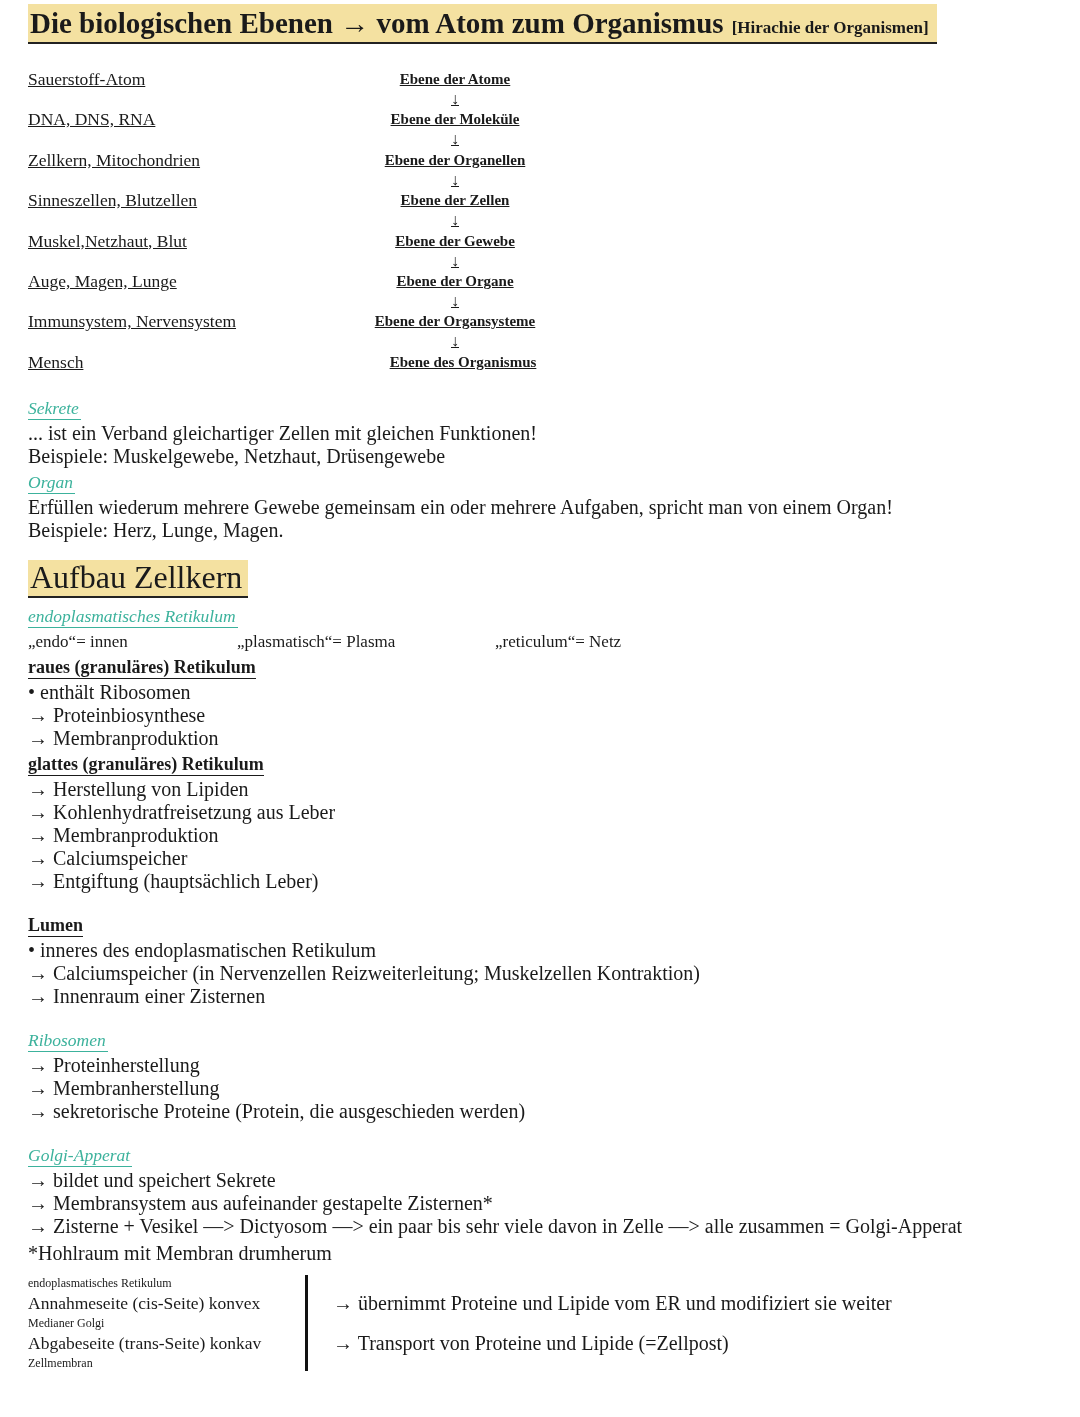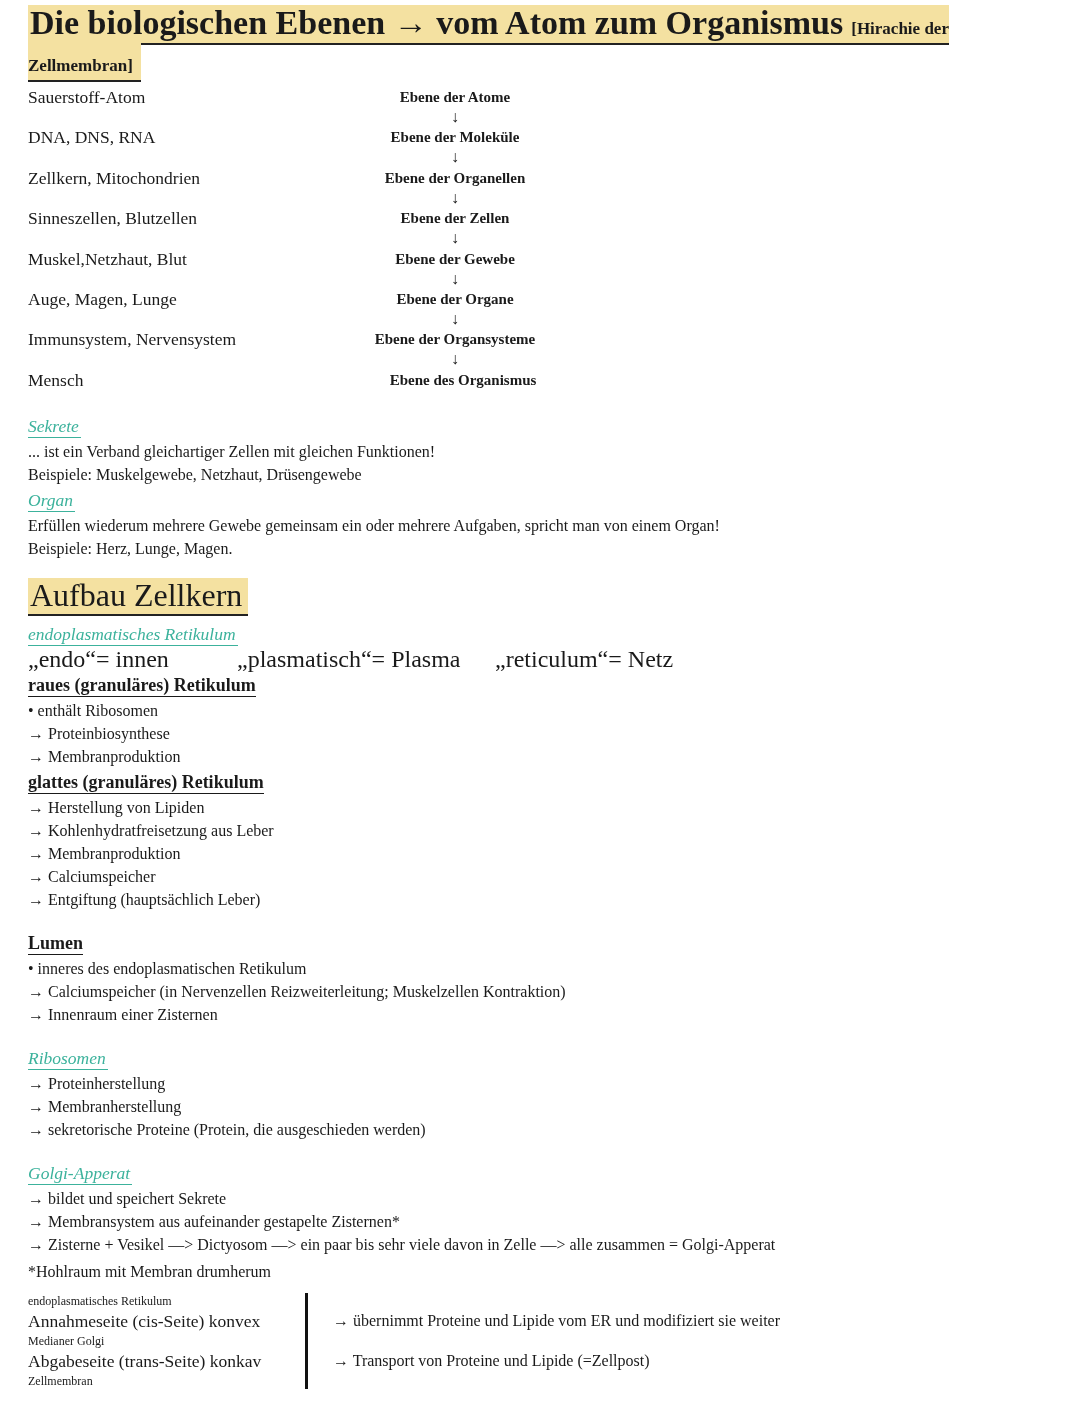--- a/index.html
+++ b/index.html
@@ -15,34 +15,34 @@
   }
   .page{padding:4px 30px 0 28px;}
 
   
   .title-wrap{margin:0;}
   .title-hl{
     background:var(--highlight);
     border-bottom:2px solid #222;
     padding:0 8px 2px 2px;
   }
-  .title-main{font-size:34px;}
+  .title-main{font-size:29px;}
   .title-bracket{font-size:17px;}
 
   
-  .hierarchy{margin-top:8px;}
+  .hierarchy{margin-top:28px;text-decoration:underline;}
   .h-row{display:grid;grid-template-columns:257px 340px;height:40.4px;}
   .h-row.last{height:24px;gap:8px;}
   .h-example{font-size:17.5px;line-height:21px;}
   .h-level-cell{text-align:center;}
   .h-level{font-weight:bold;font-size:15px;line-height:21px;}
   .h-arrow{font-size:16px;line-height:18px;}
 
   
-  .line{margin:0;font-size:16px;line-height:23px;}
+  .line{margin:0;font-size:20px;line-height:23px;}
   .teal-heading{
     color:var(--teal);font-style:italic;display:inline-block;
     border-bottom:1.5px solid var(--teal);padding:0 2px 0 0;
     font-size:17.5px;line-height:21px;
   }
   .bold-heading{
     font-weight:bold;display:inline-block;
     border-bottom:1.8px solid #1a1a1a;
     font-size:18px;line-height:21px;
   }
@@ -51,42 +51,42 @@
     display:inline-block;background:var(--highlight);
     border-bottom:2px solid #222;
     font-size:32px;line-height:34px;padding:0 6px 2px 2px;
   }
 
   .sec{margin-top:22px;}
   .sec-tight{margin-top:4px;}
   .sec-big{margin-top:18px;}
 
   
-  .defs{display:flex;font-size:24px;line-height:23px;margin-top:2px;}
+  .defs{display:flex;font-size:17px;line-height:23px;margin-top:2px;}
   .defs .def1{width:209px;}
   .defs .def2{width:258px;}
 
   
   .gtable{display:flex;margin-top:10px;}
   .gt-left{width:277px;}
   .gt-small{margin:0;font-size:12px;line-height:16px;}
   .gt-normal{margin:0;font-size:17.5px;line-height:24px;}
   .gt-divider{width:0;border-left:3.5px solid #111;}
   .gt-right{padding-left:25px;padding-top:16px;}
   .gt-right .line{line-height:24px;}
   .gt-right .line + .line{margin-top:16px;}
 </style>
 </head>
 <body>
 
 <div class="page">
 
   <h1 class="title-wrap">
     <span class="title-hl"><span class="title-main">Die biologischen Ebenen → vom Atom zum Organismus</span>
-      <span class="title-bracket">[Hirachie der Zellmembran]</span></span>
+      <span class="title-bracket">[Hirachie der Organismen]</span></span>
   </h1>
 
   <div class="hierarchy">
 
     <div class="h-row">
       <div class="h-example">Sauerstoff-Atom</div>
       <div class="h-level-cell">
         <div class="h-level">Ebene der Atome</div>
         <div class="h-arrow">↓</div>
       </div>

